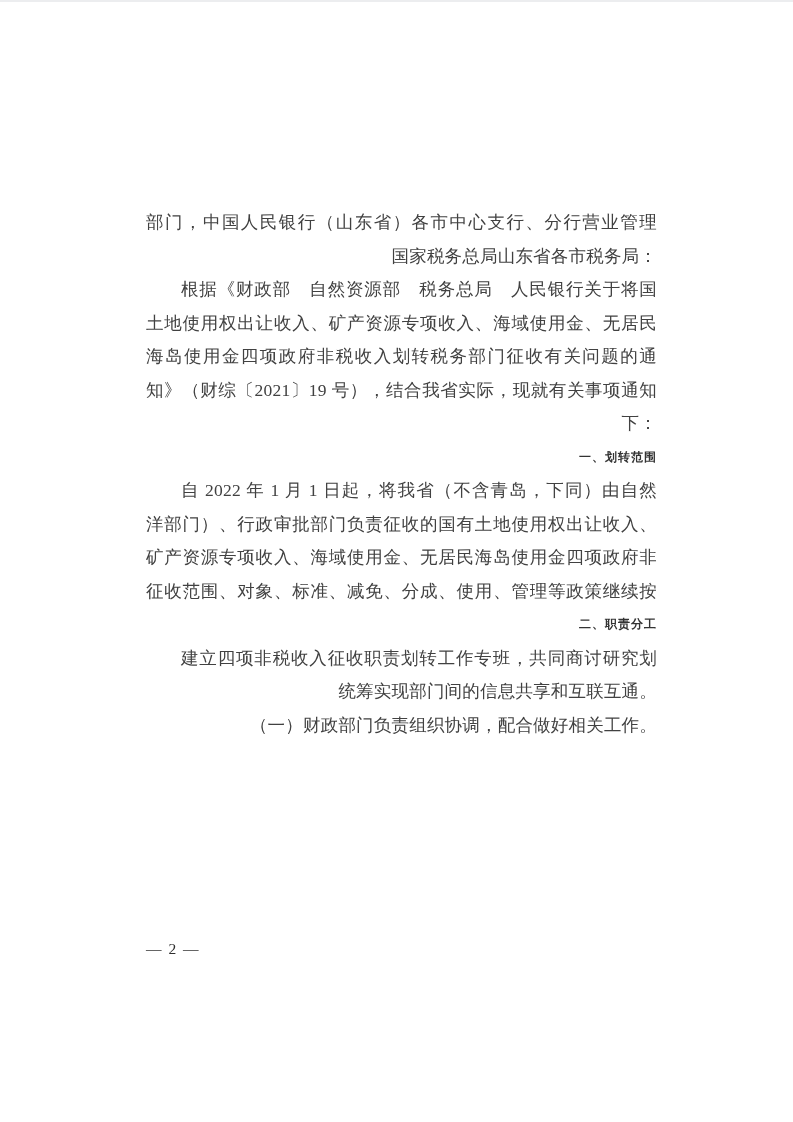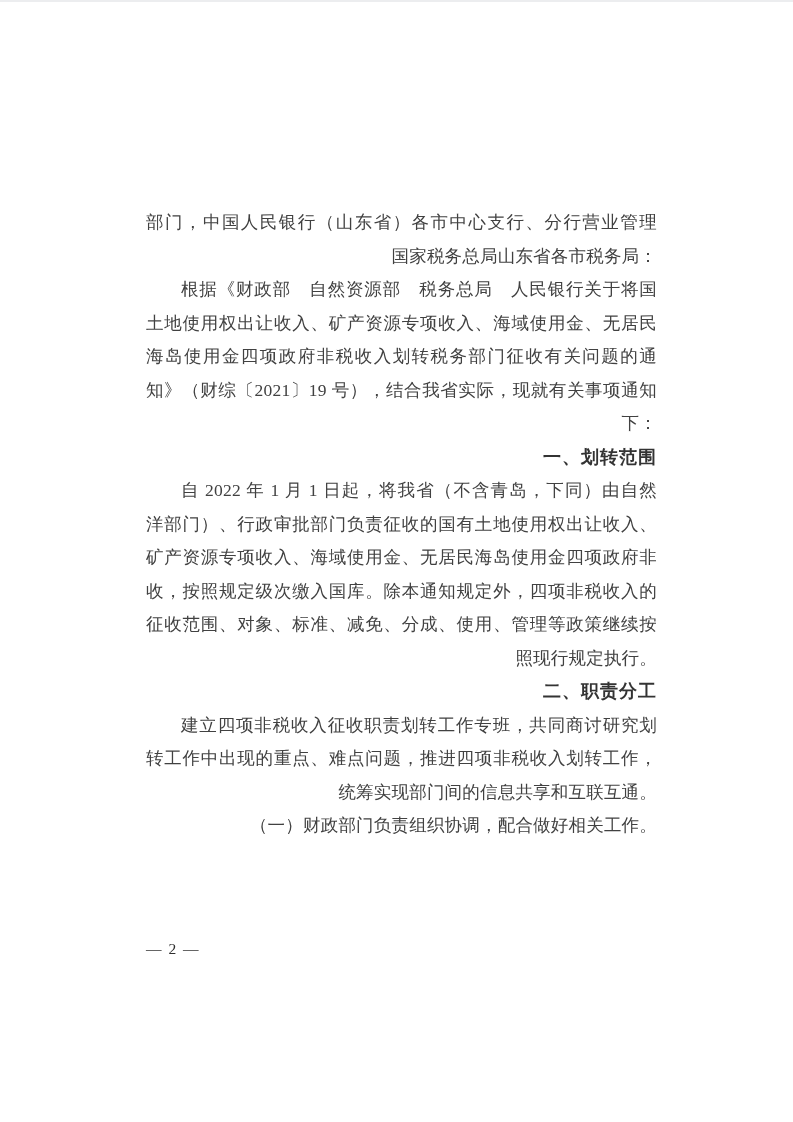--- a/index.html
+++ b/index.html
@@ -42,21 +42,21 @@
     text-align: justify;
     text-align-last: justify;
     text-justify: inter-character;
   }
   .line.indent {
     text-indent: 35px;
   }
   .line.heading {
     font-family: Liberation Sans, sans-serif;
     font-weight: 700;
-    font-size: 18px;
+    font-size: 12px;
     color: #333333;
     letter-spacing: 1px;
   }
   .page-footer {
     position: absolute;
     left: 146px;
     top: 932px;
     height: 33px;
     line-height: 33px;
     font-size: 15.5px;
@@ -75,23 +75,20 @@
       <div class="line">国家税务总局山东省各市税务局：</div>
       <div class="line indent justify">根据《财政部　自然资源部　税务总局　人民银行关于将国有</div>
       <div class="line justify">土地使用权出让收入、矿产资源专项收入、海域使用金、无居民</div>
       <div class="line justify">海岛使用金四项政府非税收入划转税务部门征收有关问题的通</div>
       <div class="line justify">知》（财综〔2021〕19 号），结合我省实际，现就有关事项通知如</div>
       <div class="line">下：</div>
       <div class="line heading indent">一、划转范围</div>
       <div class="line indent justify">自 2022 年 1 月 1 日起，将我省（不含青岛，下同）由自然</div>
       <div class="line justify">洋部门）、行政审批部门负责征收的国有土地使用权出让收入、</div>
       <div class="line justify">矿产资源专项收入、海域使用金、无居民海岛使用金四项政府非</div>
-      <div class="line justify">收，按照规定级次缴入国库。除本通知规定外，四项非税收入的</div>
       <div class="line justify">征收范围、对象、标准、减免、分成、使用、管理等政策继续按</div>
-      <div class="line">照现行规定执行。</div>
       <div class="line heading indent">二、职责分工</div>
       <div class="line indent justify">建立四项非税收入征收职责划转工作专班，共同商讨研究划</div>
-      <div class="line justify">转工作中出现的重点、难点问题，推进四项非税收入划转工作，</div>
       <div class="line">统筹实现部门间的信息共享和互联互通。</div>
       <div class="line indent">（一）财政部门负责组织协调，配合做好相关工作。</div>
     </div>
   <div class="page-footer">— 2 —</div>
 </div>
 
 </body></html>

